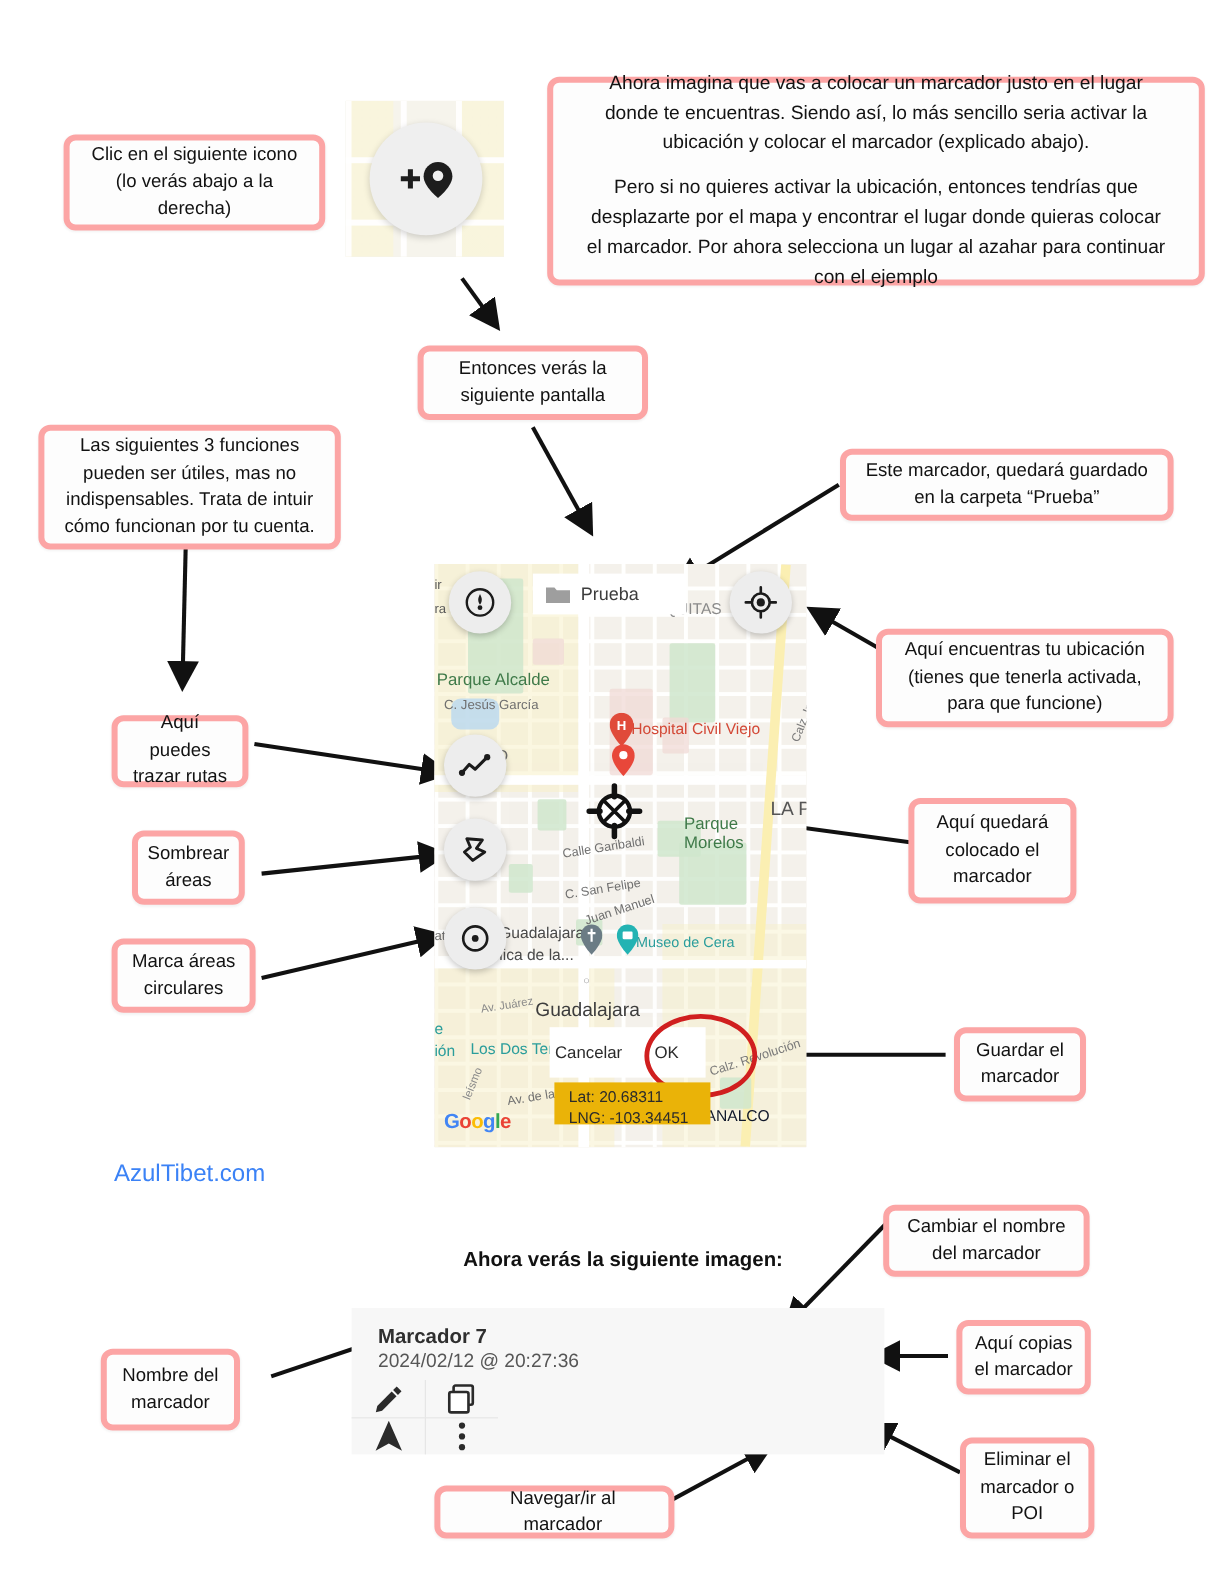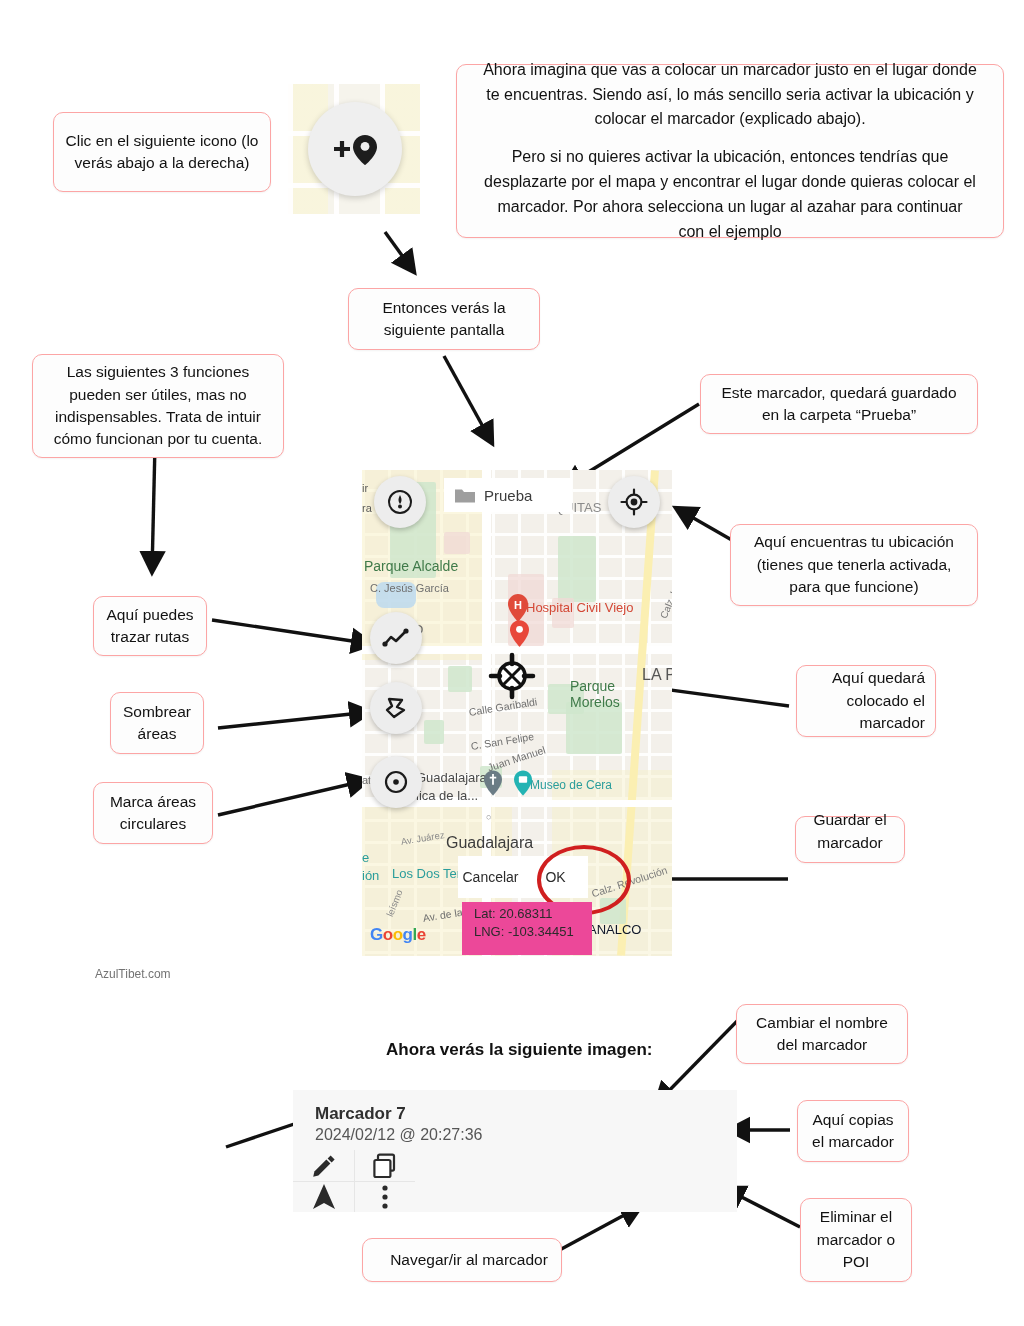--- a/index.html
+++ b/index.html
@@ -2,21 +2,21 @@
 <html><head>
 <meta charset="utf-8">
 <style>
   html,body{margin:0;padding:0;background:#ffffff;}
   body{width:1024px;height:1326px;position:relative;overflow:hidden;
        font-family:"Liberation Sans","DejaVu Sans",sans-serif;color:#1a1a1a;}
   .stage{position:absolute;left:0;top:0;width:1024px;height:1326px;}
 
   
   .bubble{position:absolute;box-sizing:border-box;background:#fdfdfd;
-          border:1px solid #fca5a5;border-radius:10px;
+          border:5px solid #fca5a5;border-radius:10px;
           box-shadow:0 1px 2px rgba(0,0,0,.05);
           display:flex;align-items:center;justify-content:center;
           text-align:center;padding:8px 10px;line-height:1.45;
           font-size:15.5px;color:#121212;}
   .bubble.lg{font-size:16px;line-height:1.55;}
   .bubble p{margin:0;}
   .bubble p+p{margin-top:13px;}
 
   
   .arrows{position:absolute;left:0;top:0;width:1024px;height:1326px;
@@ -72,43 +72,43 @@
   .folderchip{position:absolute;left:82px;top:8px;width:128px;height:34px;
           background:#ffffff;display:flex;align-items:center;gap:8px;
           padding-left:10px;box-sizing:border-box;}
   .folderchip span{font-size:15px;color:#3c3c3c;}
   .pinRed{position:absolute;width:20px;height:28px;}
   .crosshair{position:absolute;left:126px;top:182px;width:48px;height:48px;}
   .btnbar{position:absolute;left:96px;top:386px;width:130px;height:42px;
           background:#fff;display:flex;}
   .btnbar div{flex:1;display:flex;align-items:center;justify-content:center;
           font-size:14px;color:#2b2b2b;}
-  .latbox{position:absolute;left:100px;top:432px;width:130px;height:53px;
-          background:#ec4899;padding:3px 0 0 12px;box-sizing:border-box;
+  .latbox{position:absolute;left:100px;top:432px;width:130px;height:35px;
+          background:#eab308;padding:3px 0 0 12px;box-sizing:border-box;
           font-size:13px;color:#2b2b2b;line-height:1.42;}
   .redring{position:absolute;left:175px;top:375px;width:86px;height:62px;
           border:4px solid #d01f1f;border-radius:50%;}
   .gcred{position:absolute;left:8px;top:455px;font-size:17px;font-weight:bold;
           letter-spacing:-.5px;}
   .gcred i{font-style:normal;}
 
   
   .mcard{position:absolute;left:293px;top:1090px;width:444px;height:122px;
          background:#f7f7f7;display:flex;flex-direction:column;}
   .mcard .info{flex:1;padding:14px 0 0 22px;box-sizing:border-box;}
   .mcard .mname{font-size:17px;font-weight:bold;color:#2f2f2f;}
   .mcard .mdate{font-size:16px;color:#565656;margin-top:2px;}
   .mgrid{width:122px;display:grid;grid-template-columns:1fr 1fr;
          grid-template-rows:1fr 1fr;}
   .mgrid div{display:flex;align-items:center;justify-content:center;}
   .mgrid .c2,.mgrid .c4{border-left:1px solid #e6e6e6;}
   .mgrid .c3,.mgrid .c4{border-top:1px solid #e6e6e6;}
 
   .heading{position:absolute;font-weight:bold;font-size:17px;color:#111;}
-  .watermark{position:absolute;font-size:12px;color:#737373;}
+  .watermark{position:absolute;font-size:20px;color:#3b82f6;}
 </style>
 </head>
 <body>
 
 <div class="stage">
 
   <svg class="arrows" viewBox="0 0 1024 1326">
     <defs>
       <marker id="ah" markerWidth="9" markerHeight="9" refX="6.2" refY="4.5" orient="auto" markerUnits="strokeWidth">
         <path d="M0,0.6 L7.6,4.5 L0,8.4 z" fill="#111"></path>
@@ -172,24 +172,24 @@
   <div class="bubble" style="left:93px;top:782px;width:120px;height:62px;">
     <span>Marca áreas circulares</span>
   </div>
 
   <div class="bubble" style="left:700px;top:374px;width:278px;height:60px;">
     <span>Este marcador, quedará guardado en la carpeta “Prueba”</span>
   </div>
   <div class="bubble" style="left:730px;top:524px;width:248px;height:82px;">
     <span>Aquí encuentras tu ubicación (tienes que tenerla activada, para que funcione)</span>
   </div>
-  <div class="bubble" style="left:796px;top:665px;width:140px;height:72px;text-align:right;">
+  <div class="bubble" style="left:757px;top:665px;width:140px;height:88px;">
     <span>Aquí quedará colocado el marcador</span>
   </div>
-  <div class="bubble" style="left:795px;top:816px;width:110px;height:47px;align-items:flex-end;">
+  <div class="bubble" style="left:795px;top:856px;width:110px;height:62px;">
     <span>Guardar el marcador</span>
   </div>
 
   <div class="mapshot">
     <div class="maplayer">
       <div class="roads"></div>
       <div class="tintA"></div>
       <div class="tintB"></div>
       <div class="tintC"></div>
 
@@ -362,20 +362,23 @@
       <div class="c4">
         <svg width="10" height="30" viewBox="0 0 10 30">
           <circle cx="5" cy="6" r="2.6" fill="#2b2b2b"></circle>
           <circle cx="5" cy="15" r="2.6" fill="#2b2b2b"></circle>
           <circle cx="5" cy="24" r="2.6" fill="#2b2b2b"></circle>
         </svg>
       </div>
     </div>
   </div>
 
+  <div class="bubble" style="left:84px;top:1124px;width:116px;height:68px;">
+    <span>Nombre del marcador</span>
+  </div>
   <div class="bubble" style="left:736px;top:1004px;width:172px;height:60px;">
     <span>Cambiar el nombre del marcador</span>
   </div>
   <div class="bubble" style="left:797px;top:1100px;width:112px;height:62px;">
     <span>Aquí copias el marcador</span>
   </div>
   <div class="bubble" style="left:362px;top:1238px;width:200px;height:44px;padding-left:24px;">
     <span>Navegar/ir al marcador</span>
   </div>
   <div class="bubble" style="left:800px;top:1198px;width:112px;height:84px;">

